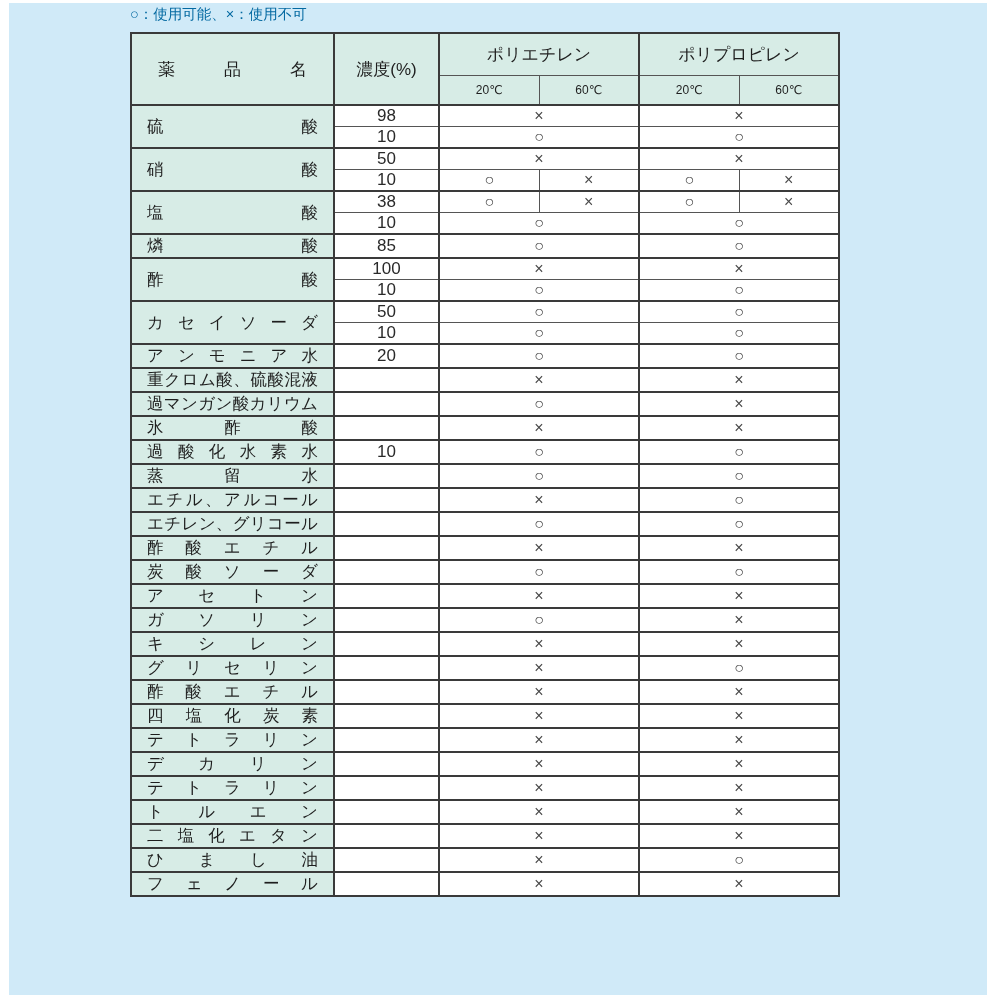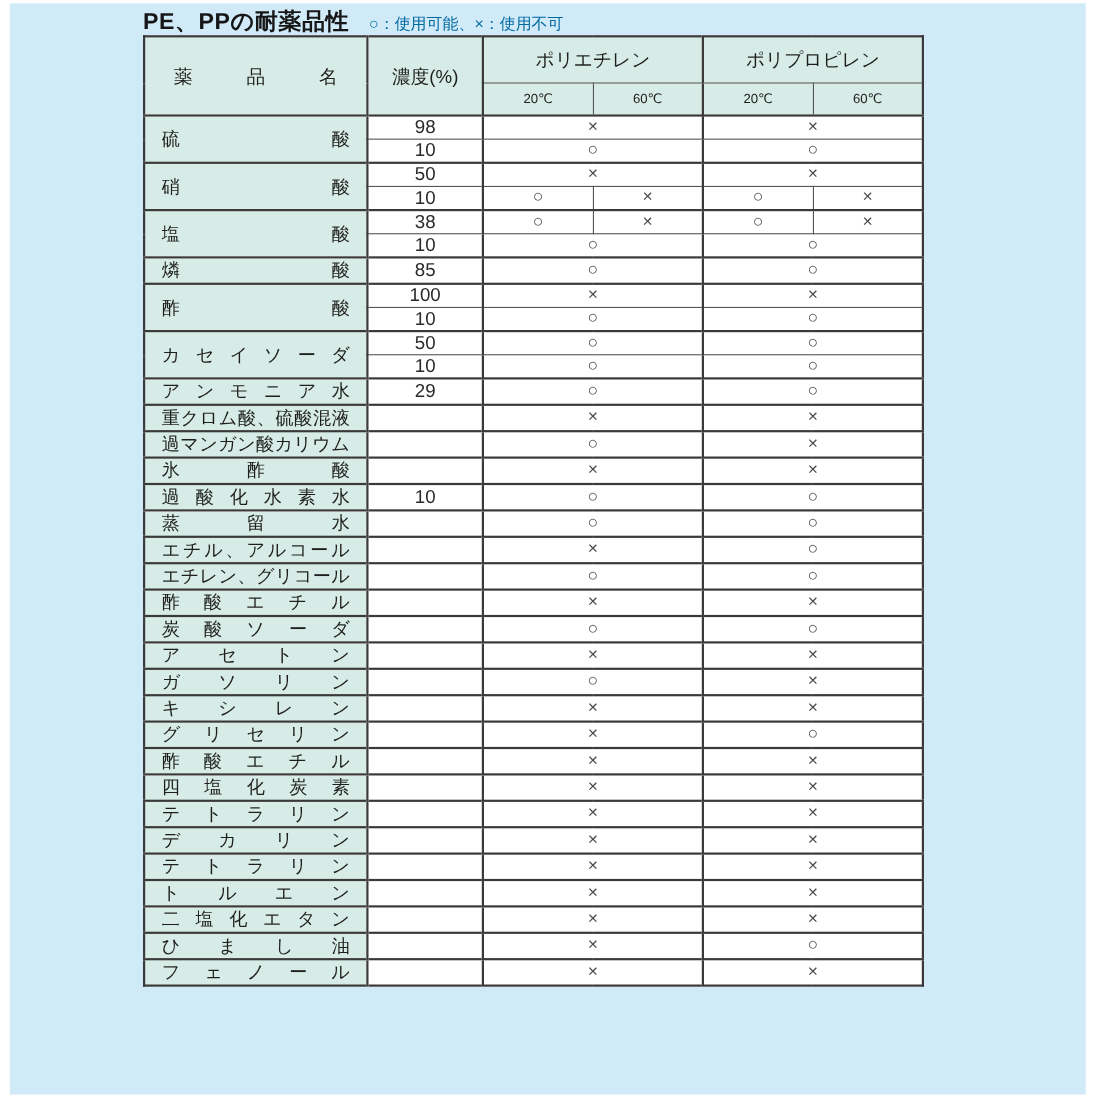--- a/index.html
+++ b/index.html
@@ -51,21 +51,20 @@
   .resist td.mark-cell { text-align: center; font-size: 16px; color: var(--mark-color, #4a4a4a); background: #fff; }
   
   .resist tr.group-start td { border-top-width: 2px; border-top-color: var(--border-dark, #3a3a3a); }
 </style>
 </head>
 <body>
 
 <div class="page-panel"></div>
 
 <div class="title-row">
-  <span class="doc-title">PE、PPの耐薬品性</span>
   <span class="doc-legend">○：使用可能、×：使用不可</span>
 </div>
 
 <table class="resist">
   <colgroup>
     <col style="width:203px">
       <col style="width:105px">
     <col style="width:100px">
       <col style="width:100px">
     <col style="width:100px">
@@ -146,21 +145,21 @@
         <td class="c-pe60 mark-cell" colspan="2">○</td>
         <td class="mark-cell" colspan="2">○</td>
       </tr>
       <tr>
         <td class="c-conc conc-cell">10</td>
         <td class="c-pe60 mark-cell" colspan="2">○</td>
         <td class="mark-cell" colspan="2">○</td>
       </tr>
       <tr class="group-start">
         <td class="c-name name-cell" rowspan="1">アンモニア水</td>
-        <td class="c-conc conc-cell">29</td>
+        <td class="c-conc conc-cell">20</td>
         <td class="c-pe60 mark-cell" colspan="2">○</td>
         <td class="mark-cell" colspan="2">○</td>
       </tr>
       <tr class="group-start">
         <td class="c-name name-cell" rowspan="1">重クロム酸、硫酸混液</td>
         <td class="c-conc conc-cell"></td>
         <td class="c-pe60 mark-cell" colspan="2">×</td>
         <td class="mark-cell" colspan="2">×</td>
       </tr>
       <tr class="group-start">

